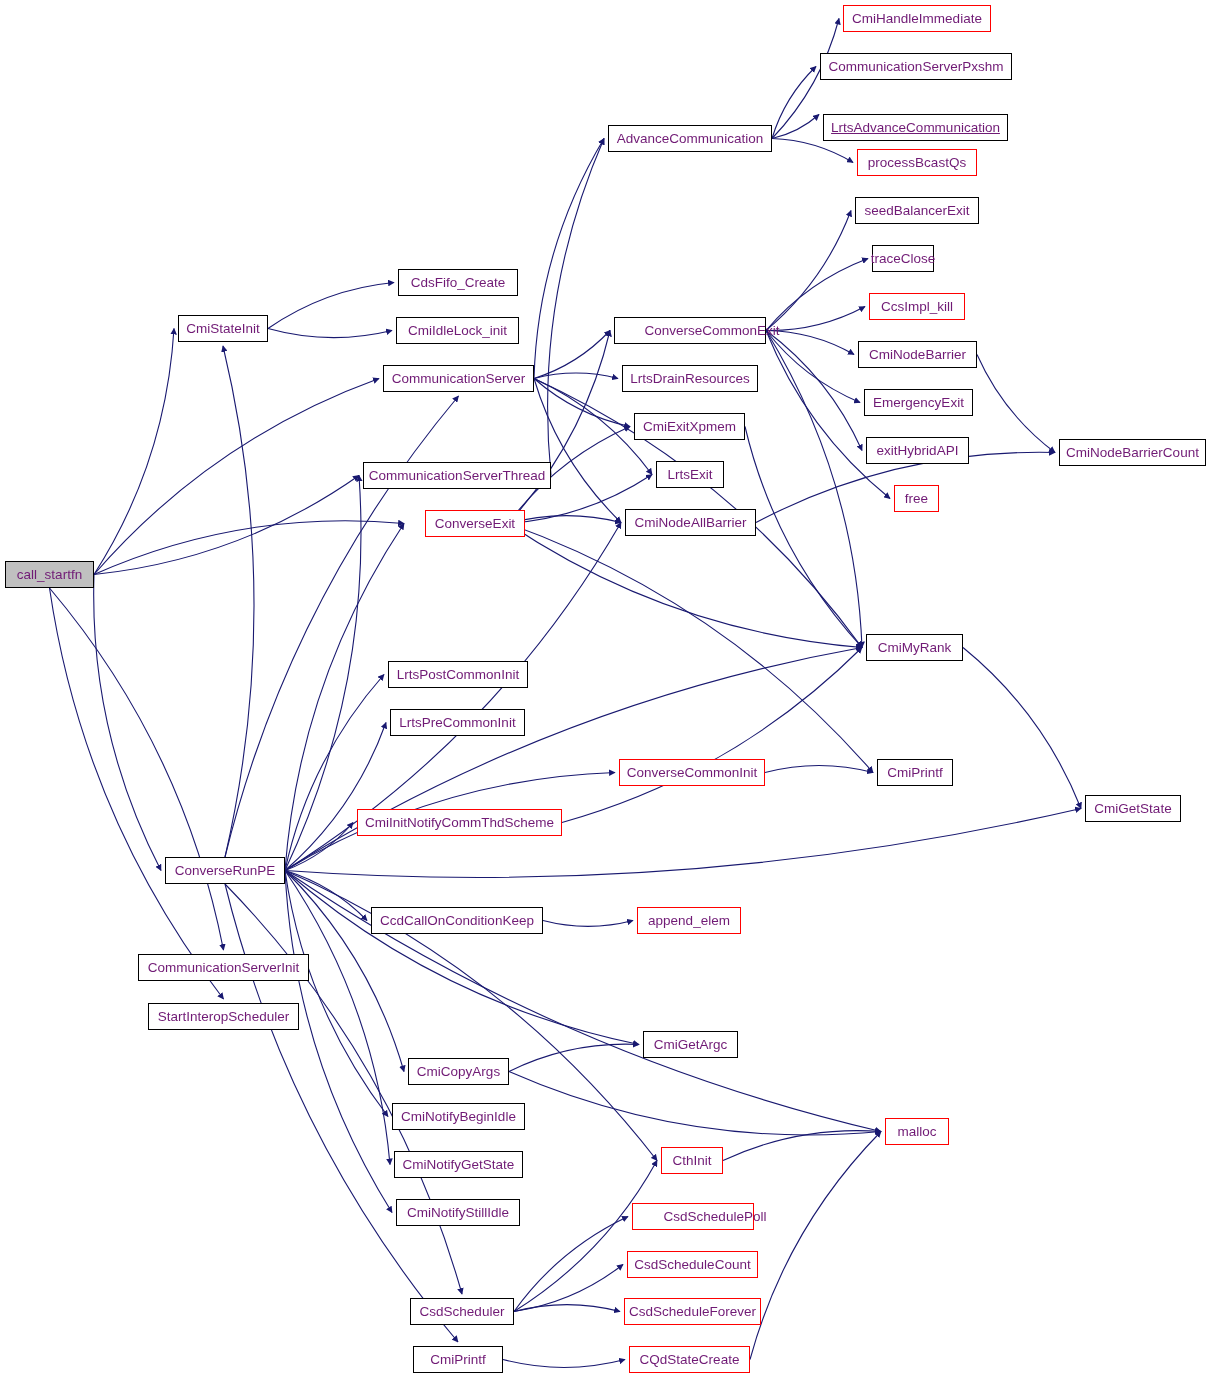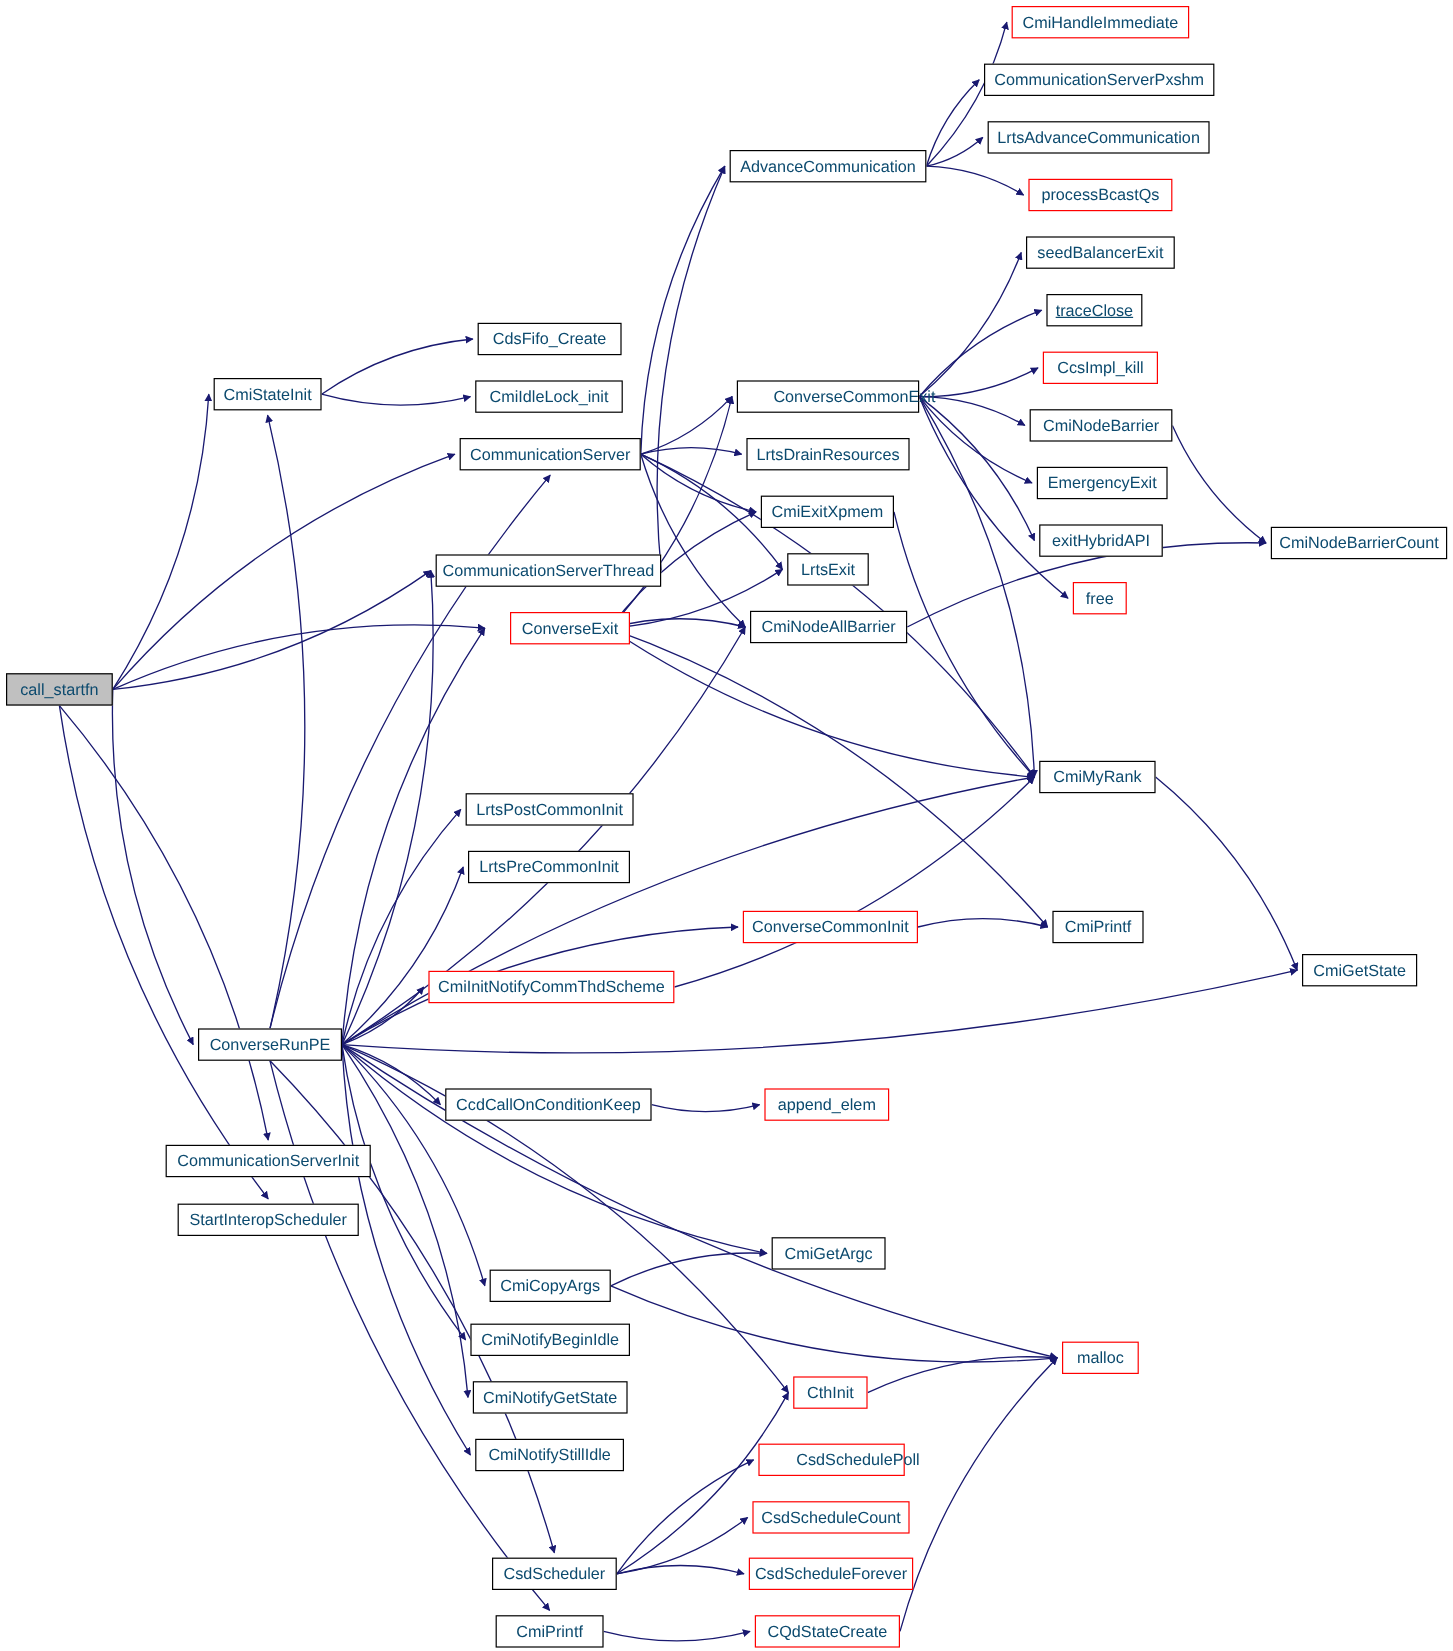--- a/index.html
+++ b/index.html
@@ -21,21 +21,21 @@
     top: 0;
     width: 1211px;
     height: 1376px;
     pointer-events: none;
   }
   .node {
     position: absolute;
     box-sizing: border-box;
     border: 1px solid #000000;
     background: #ffffff;
-    color: #0c4a6e;
+    color: #701a75;
     font-size: 13.5px;
     line-height: 1;
     display: flex;
     align-items: center;
     justify-content: center;
     white-space: nowrap;
     letter-spacing: 0px;
   }
   .node.red {
     border-color: #ff0000;
@@ -152,33 +152,33 @@
       </div>
       <div class="node" style="left: 608px; top: 125px; width: 164px; height: 27px;">
         <span>AdvanceCommunication</span>
       </div>
       <div class="node red" style="left: 843px; top: 5px; width: 148px; height: 27px;">
         <span>CmiHandleImmediate</span>
       </div>
       <div class="node" style="left: 820px; top: 53px; width: 192px; height: 27px;">
         <span>CommunicationServerPxshm</span>
       </div>
-      <div class="node" style="left: 823px; top: 101px; width: 185px; height: 27px;">
+      <div class="node" style="left: 823px; top: 114px; width: 185px; height: 27px; text-decoration: underline;">
         <span>LrtsAdvanceCommunication</span>
       </div>
       <div class="node red" style="left: 857px; top: 149px; width: 120px; height: 27px;">
         <span>processBcastQs</span>
       </div>
       <div class="node" style="left: 614px; top: 317px; width: 152px; height: 27px; padding-left: 44px;">
         <span>ConverseCommonExit</span>
       </div>
       <div class="node" style="left: 855px; top: 197px; width: 124px; height: 27px;">
         <span>seedBalancerExit</span>
       </div>
-      <div class="node" style="left: 872px; top: 245px; width: 80px; height: 27px; text-decoration: underline;">
+      <div class="node" style="left: 872px; top: 245px; width: 62px; height: 27px;">
         <span>traceClose</span>
       </div>
       <div class="node red" style="left: 869px; top: 293px; width: 96px; height: 27px;">
         <span>CcsImpl_kill</span>
       </div>
       <div class="node" style="left: 858px; top: 341px; width: 119px; height: 27px;">
         <span>CmiNodeBarrier</span>
       </div>
       <div class="node" style="left: 864px; top: 389px; width: 109px; height: 27px;">
         <span>EmergencyExit</span>

